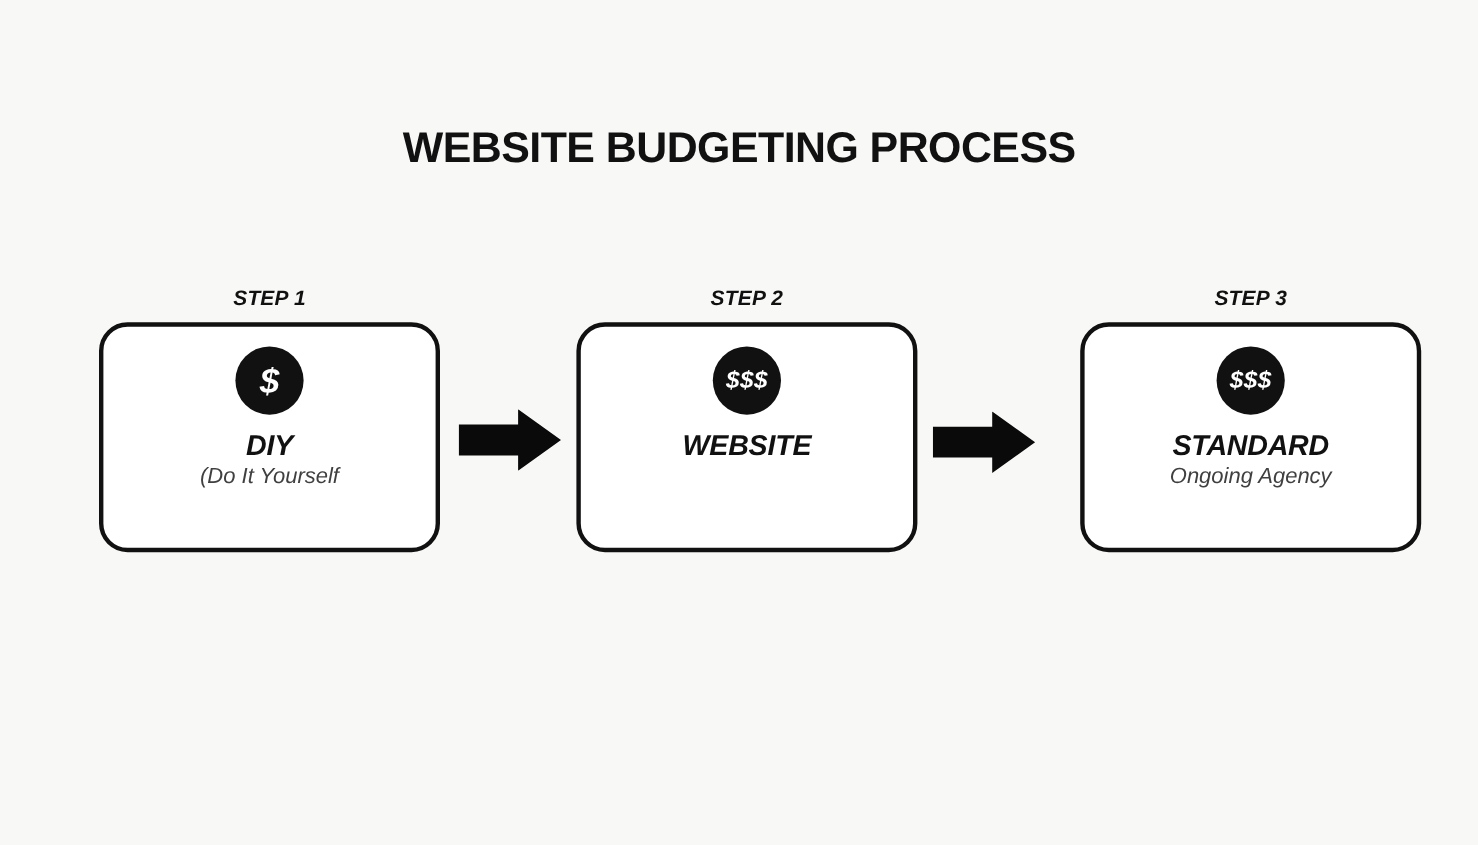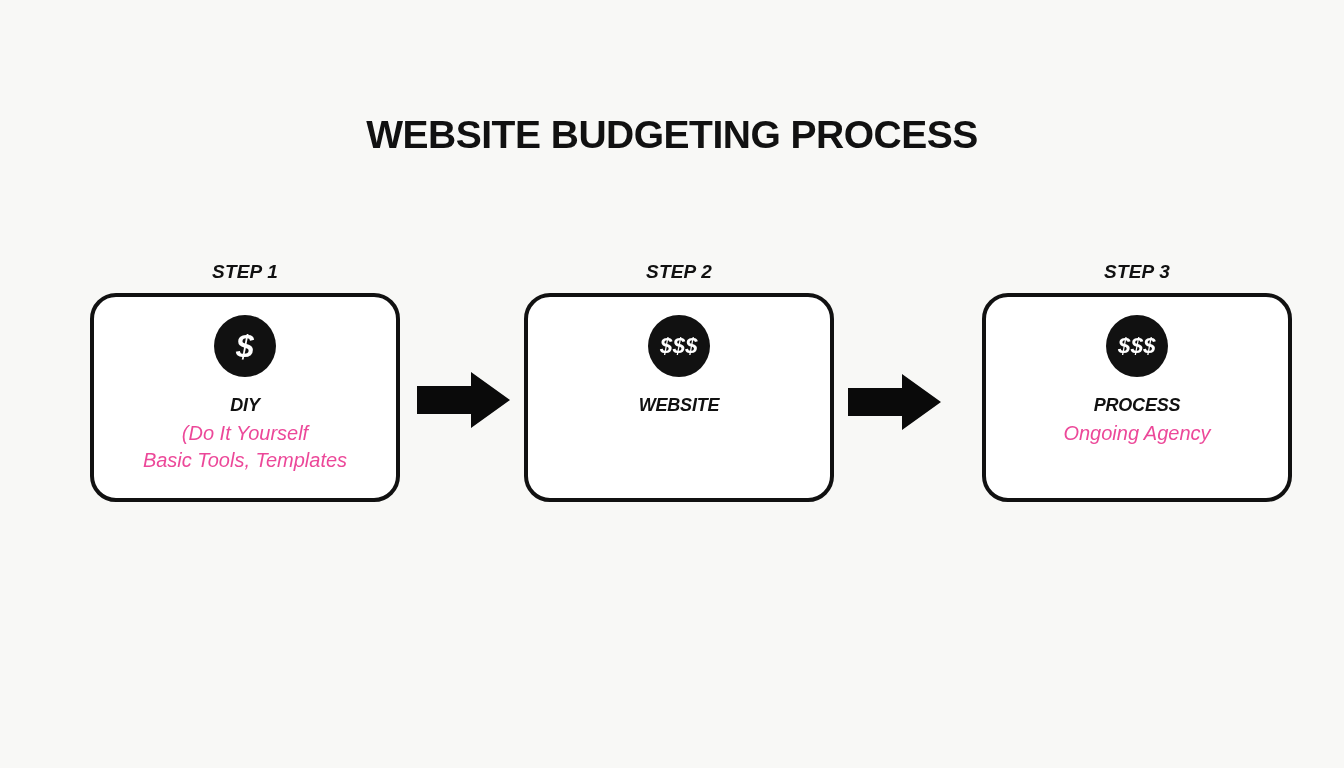--- a/index.html
+++ b/index.html
@@ -69,30 +69,30 @@
     flex-shrink: 0;
   }
   .coin-symbol {
     color: #ffffff;
     font-weight: bold;
   }
   .coin-lg .coin-symbol { font-size: 32px; }
   .coin-sm .coin-symbol { font-size: 22px; letter-spacing: 0.5px; }
   .box-title {
     margin-top: 13px;
-    font-size: 18px;
+    font-size: 26px;
     font-weight: bold;
     line-height: 30px;
     letter-spacing: -0.2px;
   }
   .box-lines {
     font-size: 20px;
     line-height: 27px;
     text-align: center;
-    color: #ec4899;
+    color: #404040;
   }
   .box-line { display: block; }
   .arrow {
     position: absolute;
     width: 93px;
     height: 56px;
   }
   .arrow-1 { left: 417px; top: 372px; }
   .arrow-2 { left: 848px; top: 374px; }
   .arrow svg { display: block; width: 100%; height: 100%; }
@@ -106,21 +106,20 @@
 
   <div class="step step-1">
     <div class="step-label">STEP 1</div>
     <div class="step-box">
       <div class="coin coin-lg">
         <span class="coin-symbol">$</span>
       </div>
       <div class="box-title">DIY</div>
       <div class="box-lines">
         <span class="box-line">(Do It Yourself</span>
-        <span class="box-line">Basic Tools, Templates</span>
       </div>
     </div>
   </div>
 
   <div class="arrow arrow-1">
     <svg viewBox="0 0 93 56" xmlns="http://www.w3.org/2000/svg">
       <path d="M0 14 L54 14 L54 0 L93 28 L54 56 L54 42 L0 42 Z" fill="#0a0a0a"></path>
     </svg>
   </div>
 
@@ -139,20 +138,20 @@
       <path d="M0 14 L54 14 L54 0 L93 28 L54 56 L54 42 L0 42 Z" fill="#0a0a0a"></path>
     </svg>
   </div>
 
   <div class="step step-3">
     <div class="step-label">STEP 3</div>
     <div class="step-box">
       <div class="coin coin-sm">
         <span class="coin-symbol">$$$</span>
       </div>
-      <div class="box-title">PROCESS</div>
+      <div class="box-title">STANDARD</div>
       <div class="box-lines">
         <span class="box-line">Ongoing Agency</span>
       </div>
     </div>
   </div>
 
 </div>
 
 </body></html>

